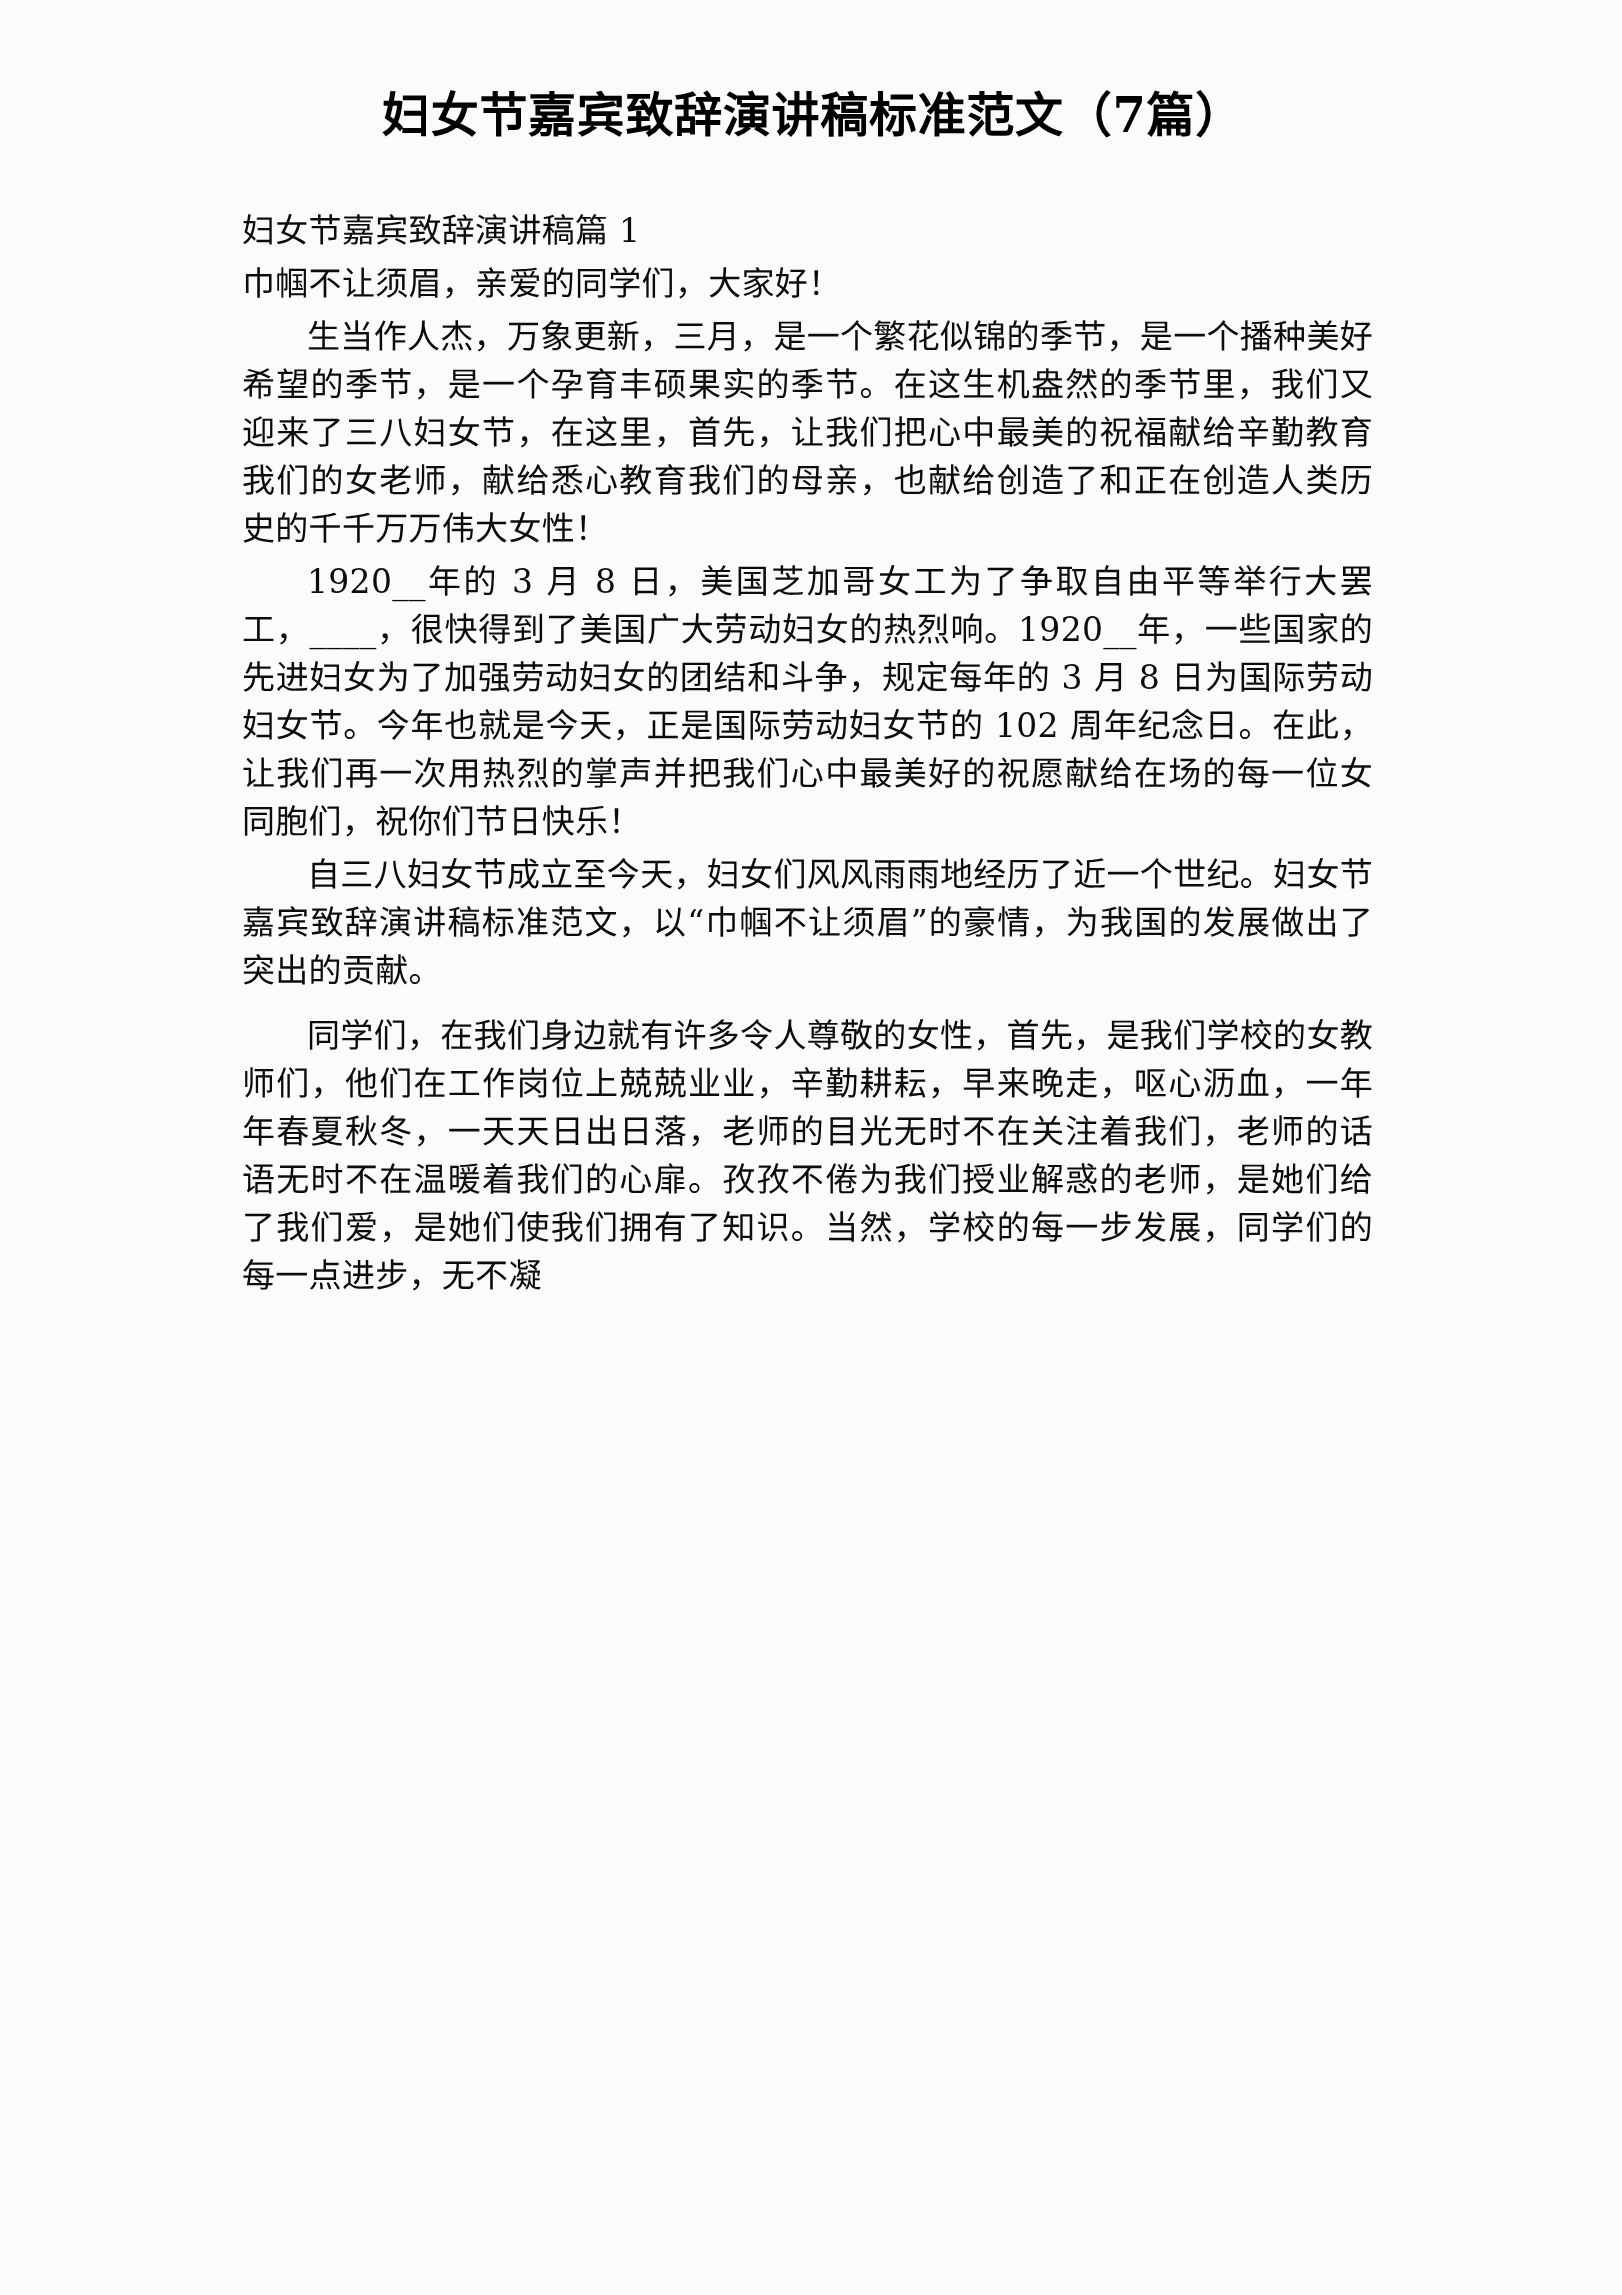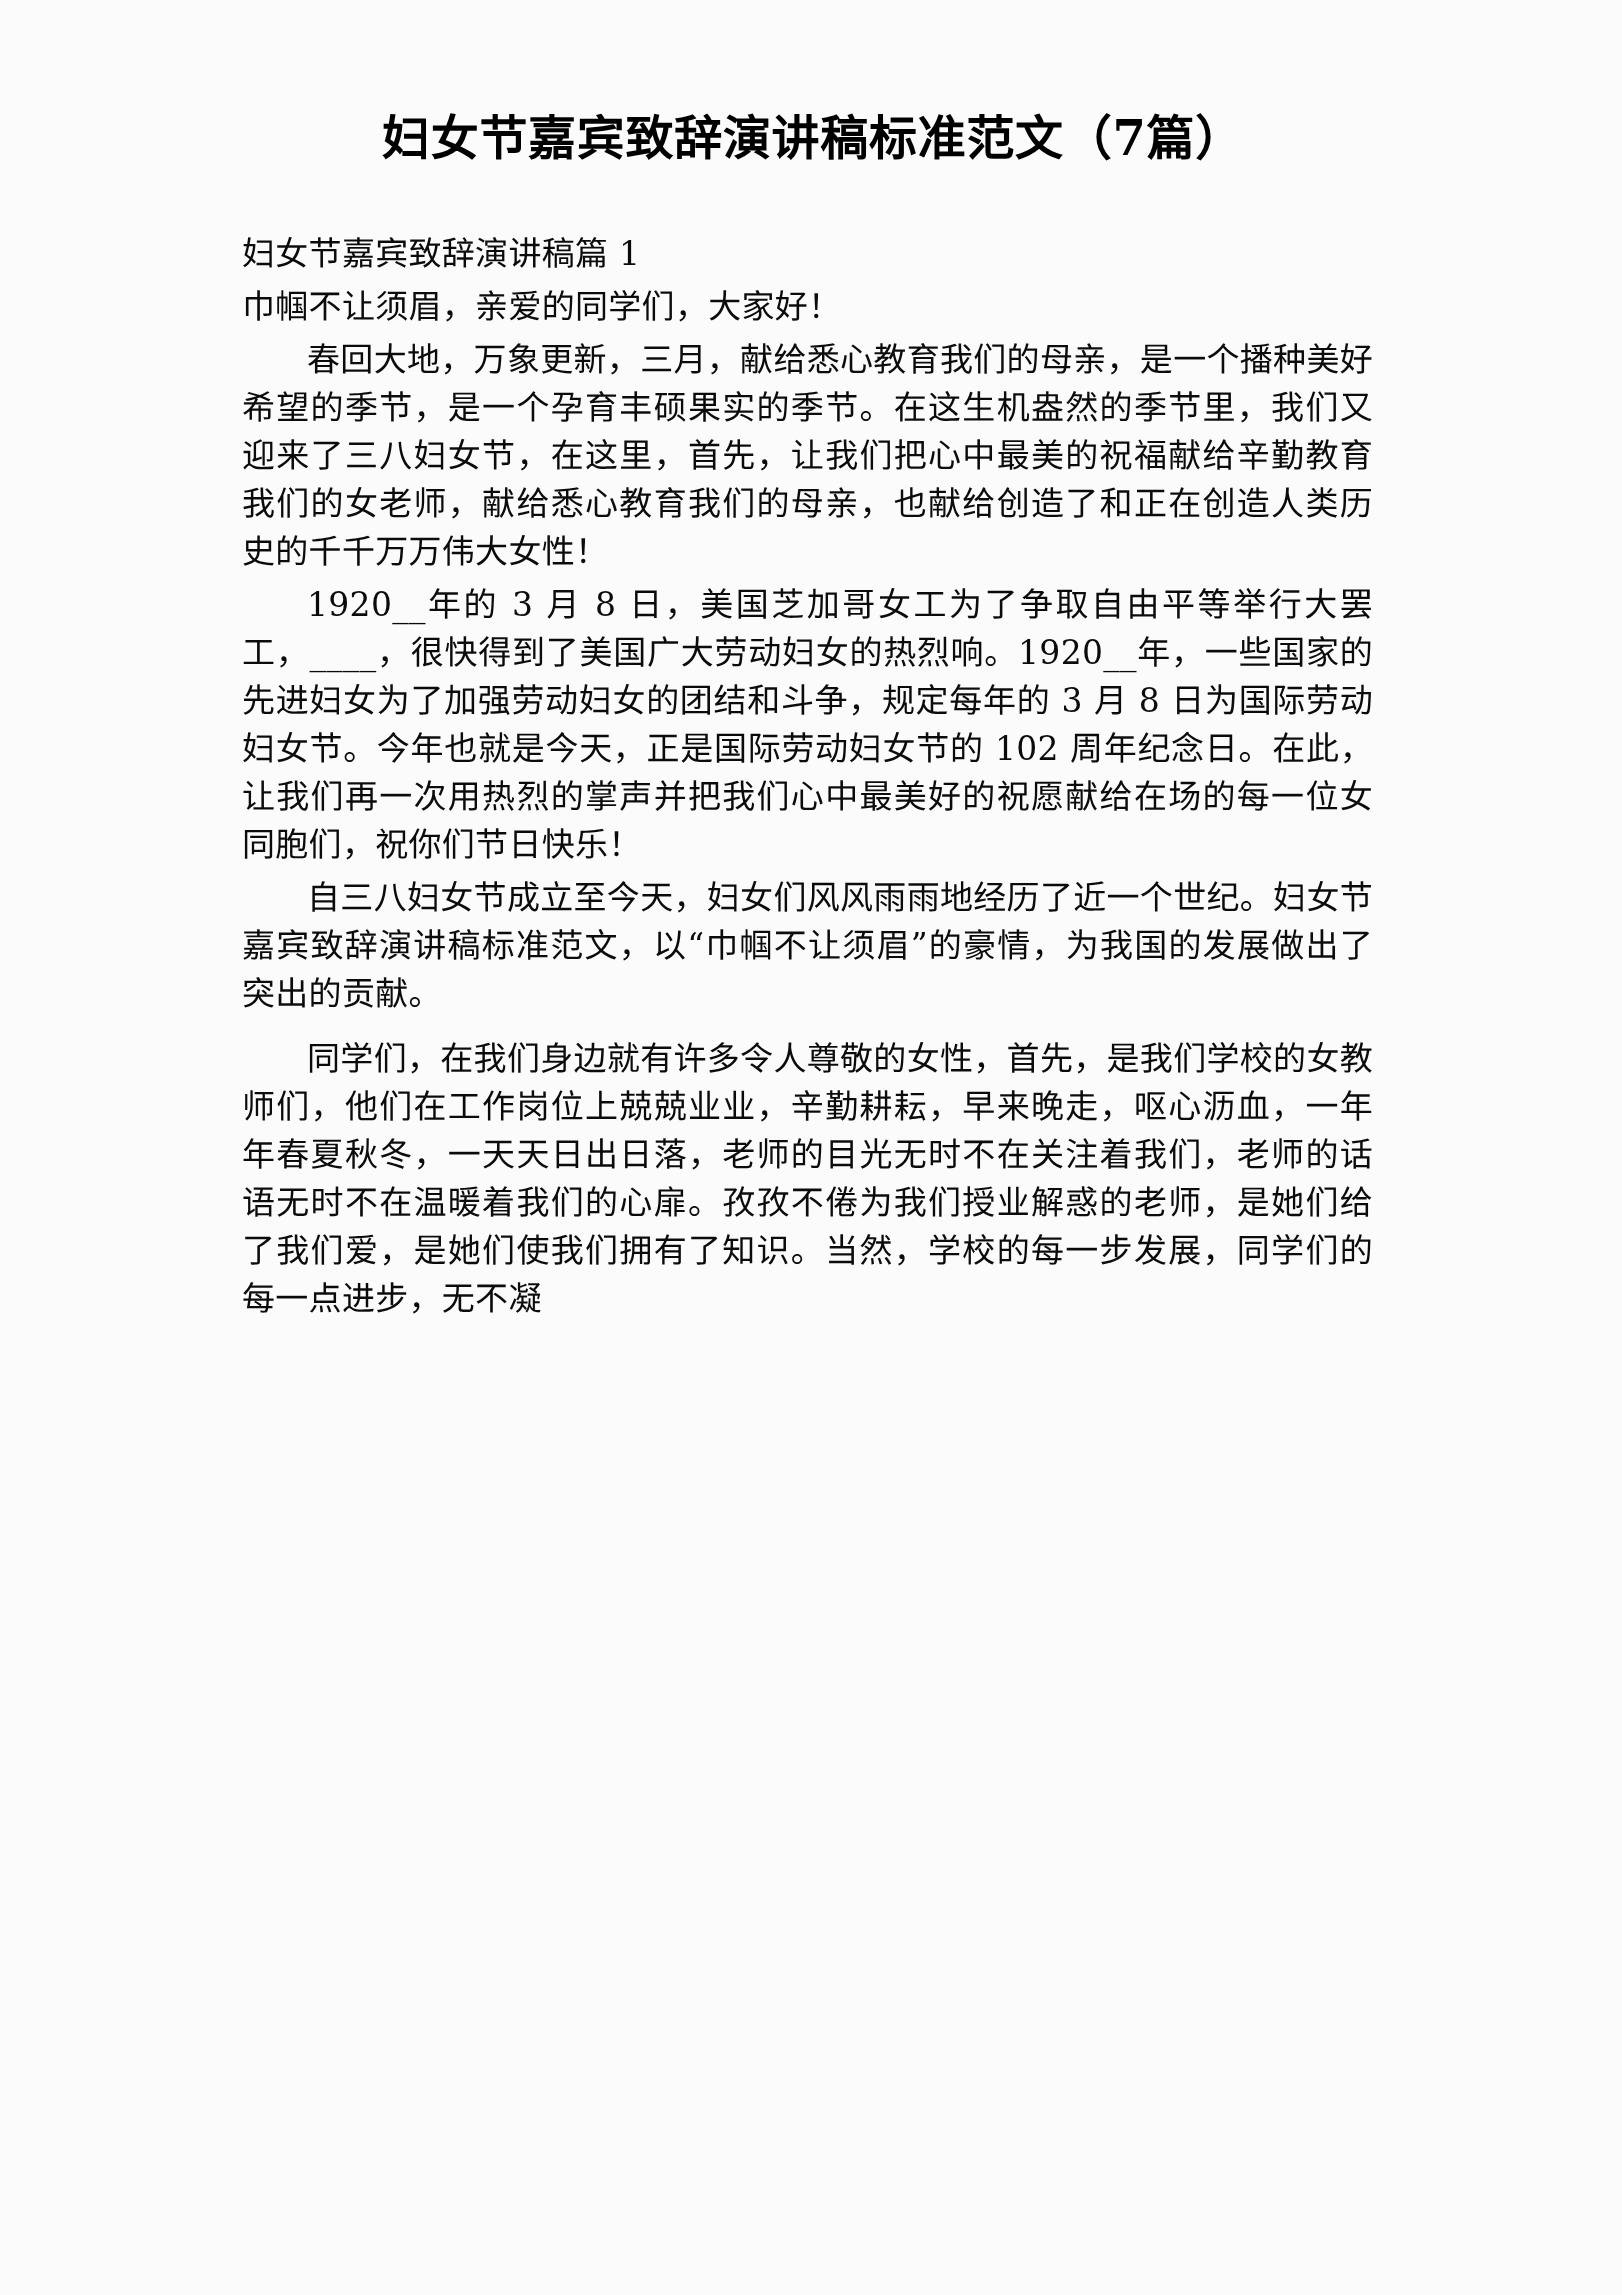--- a/index.html
+++ b/index.html
@@ -19,21 +19,21 @@
     -webkit-font-smoothing: antialiased;
   }
   .content {
     position: absolute;
     left: 242px;
     top: 0;
     width: 1142px;
   }
   .doc-title {
     margin: 0;
-    padding-top: 110px;
+    padding-top: 87px;
     font-size: 48px;
     line-height: 1.18;
     font-weight: 700;
     letter-spacing: 0.7px;
     color: #000000;
     text-align: center;
     white-space: nowrap;
   }
   .body-block {
     margin-top: 63px;
@@ -65,21 +65,21 @@
   <div class="content">
 
     <h1 class="doc-title">妇女节嘉宾致辞演讲稿标准范文（7篇）</h1>
 
     <div class="body-block">
 
       <p class="para tight">妇女节嘉宾致辞演讲稿篇 1</p>
 
       <p class="para tight gap-sm">巾帼不让须眉，亲爱的同学们，大家好！</p>
 
-      <p class="para indent gap-sm">春回大地，万象更新，三月，献给悉心教育我们的母亲，是一个播种美好希望的季节，是一个孕育丰硕果实的季节。在这生机盎然的季节里，我们又迎来了三八妇女节，在这里，首先，让我们把心中最美的祝福献给辛勤教育我们的女老师，献给悉心教育我们的母亲，也献给创造了和正在创造人类历史的千千万万伟大女性！</p>
+      <p class="para indent gap-sm">生当作人杰，万象更新，三月，是一个繁花似锦的季节，是一个播种美好希望的季节，是一个孕育丰硕果实的季节。在这生机盎然的季节里，我们又迎来了三八妇女节，在这里，首先，让我们把心中最美的祝福献给辛勤教育我们的女老师，献给悉心教育我们的母亲，也献给创造了和正在创造人类历史的千千万万伟大女性！</p>
 
       <p class="para indent gap-sm">1920__年的 3 月 8 日，美国芝加哥女工为了争取自由平等举行大罢工，____，很快得到了美国广大劳动妇女的热烈响。1920__年，一些国家的先进妇女为了加强劳动妇女的团结和斗争，规定每年的 3 月 8 日为国际劳动妇女节。今年也就是今天，正是国际劳动妇女节的 102 周年纪念日。在此，让我们再一次用热烈的掌声并把我们心中最美好的祝愿献给在场的每一位女同胞们，祝你们节日快乐！</p>
 
       <p class="para indent gap-sm">自三八妇女节成立至今天，妇女们风风雨雨地经历了近一个世纪。妇女节嘉宾致辞演讲稿标准范文，以“巾帼不让须眉”的豪情，为我国的发展做出了突出的贡献。</p>
 
 
       <p class="para indent gap-md">同学们，在我们身边就有许多令人尊敬的女性，首先，是我们学校的女教师们，他们在工作岗位上兢兢业业，辛勤耕耘，早来晚走，呕心沥血，一年年春夏秋冬，一天天日出日落，老师的目光无时不在关注着我们，老师的话语无时不在温暖着我们的心扉。孜孜不倦为我们授业解惑的老师，是她们给了我们爱，是她们使我们拥有了知识。当然，学校的每一步发展，同学们的每一点进步，无不凝</p>
 
     </div>
   </div>

